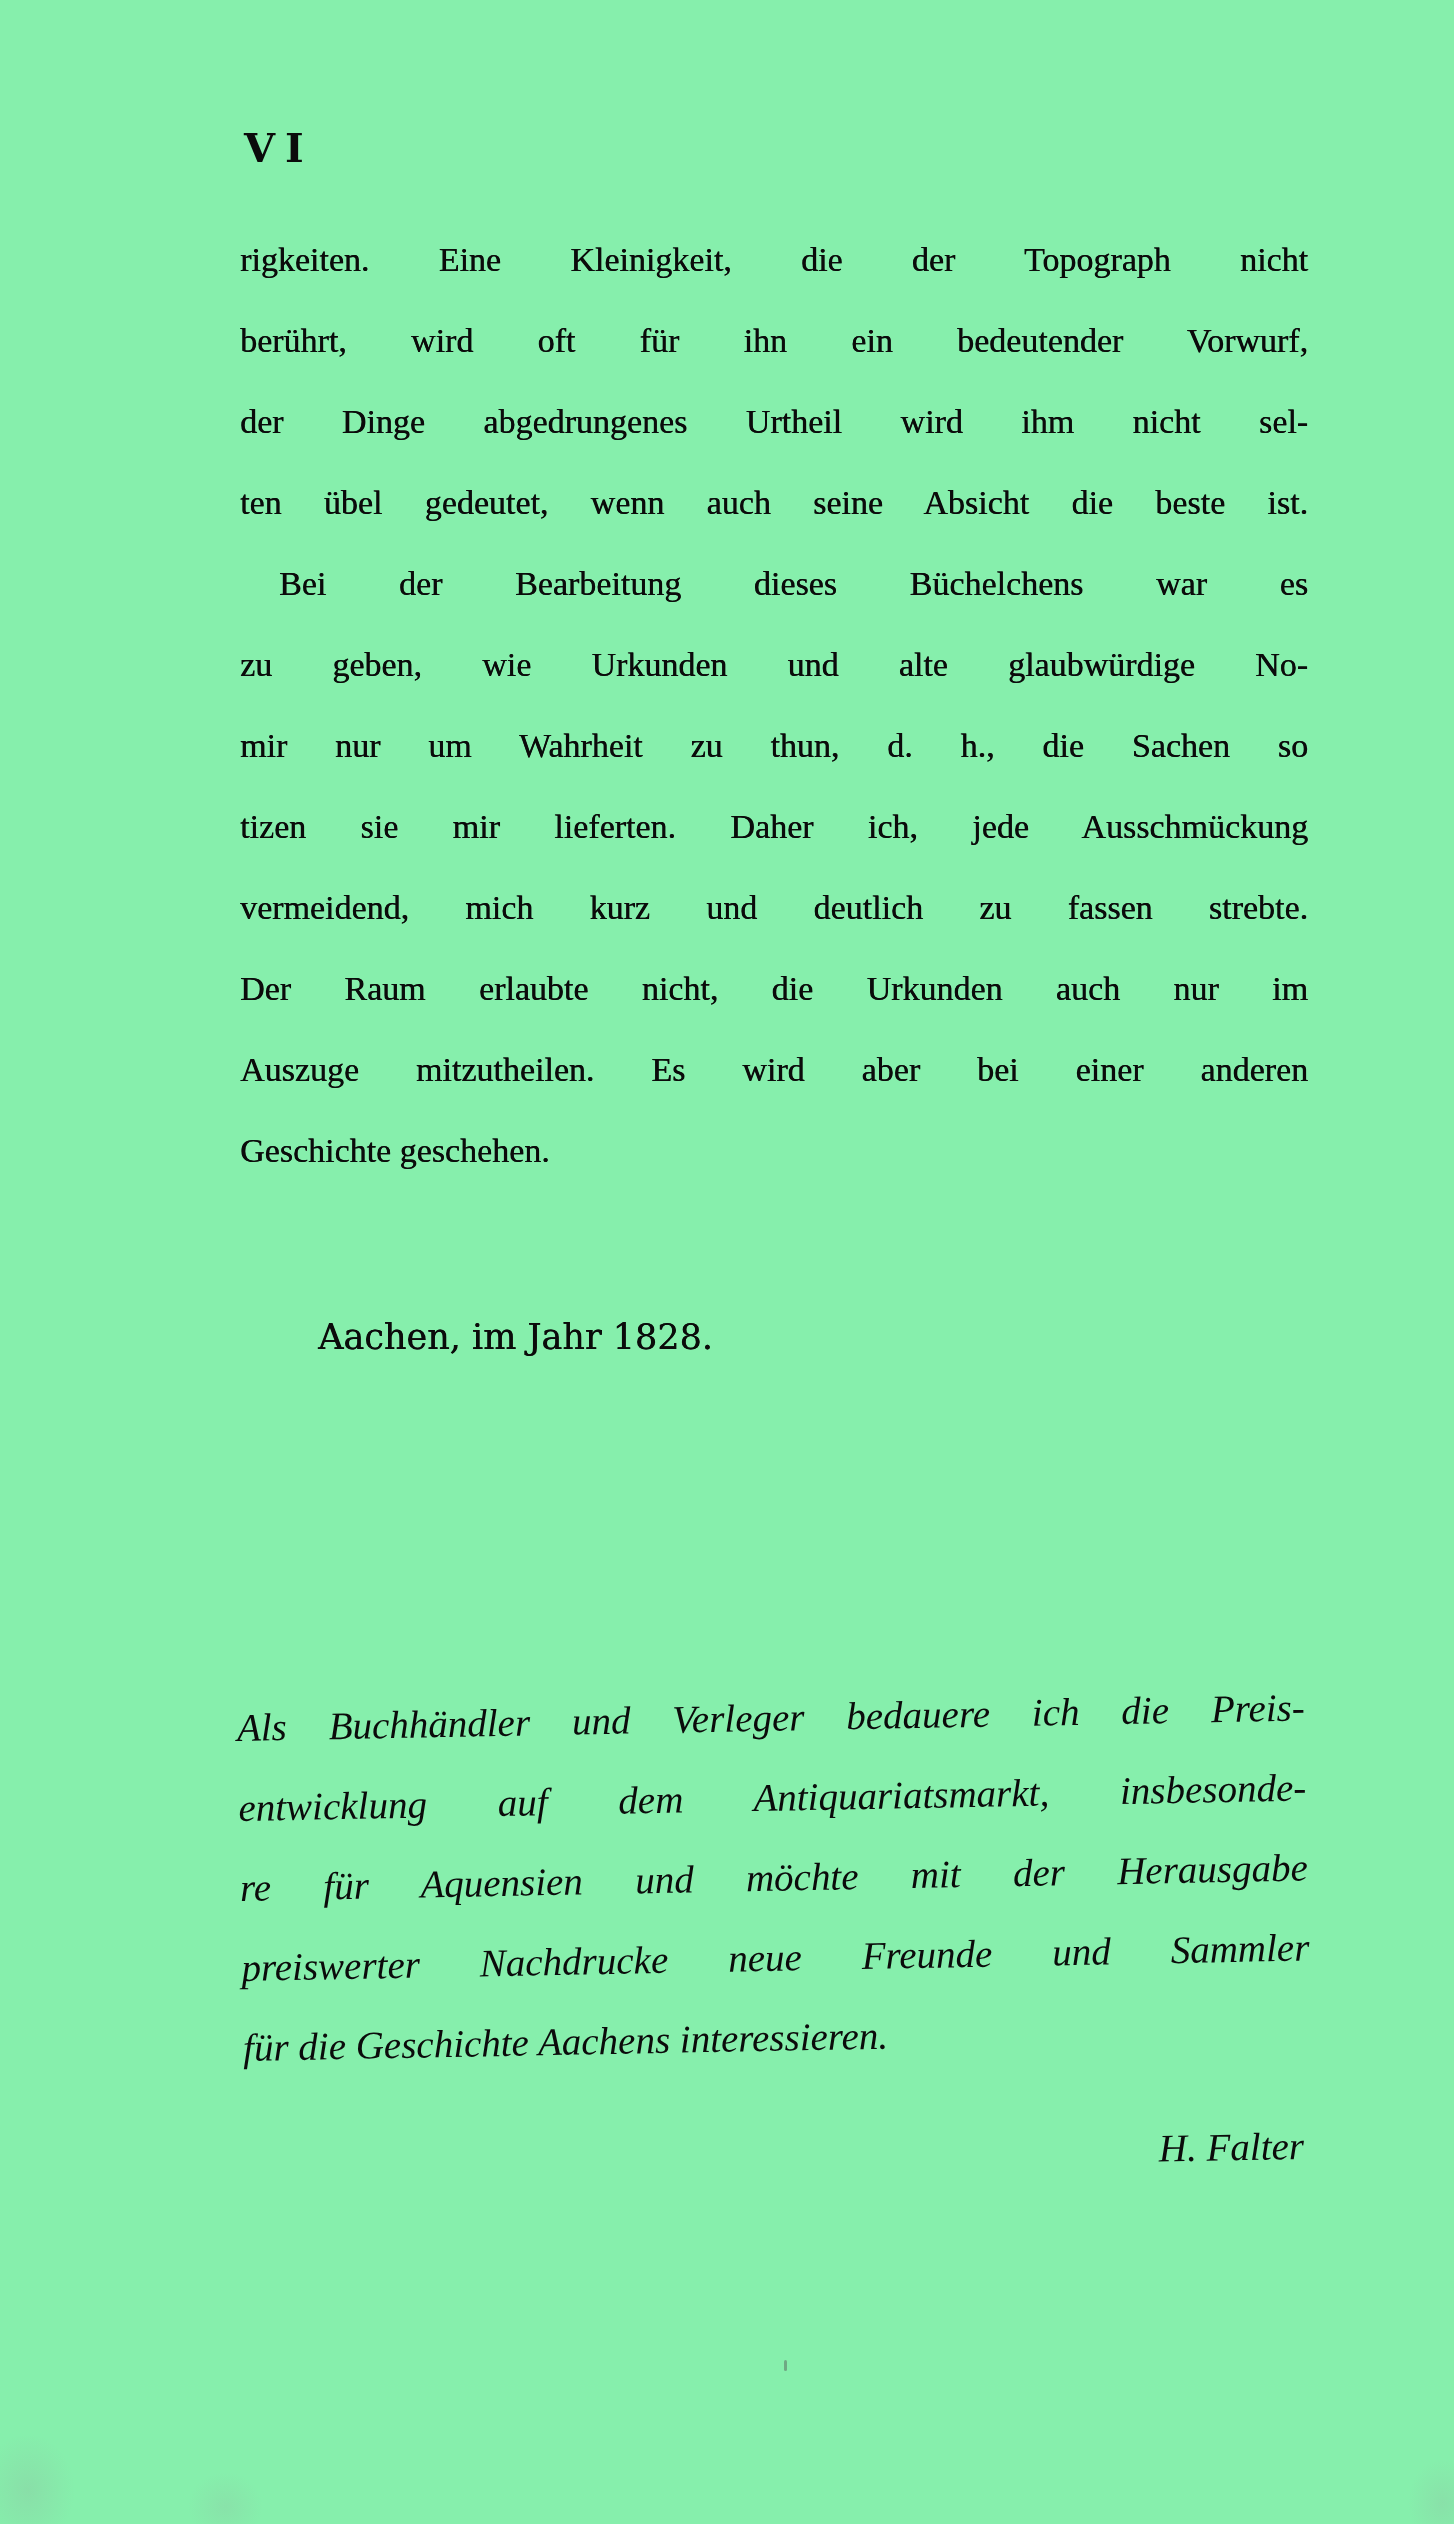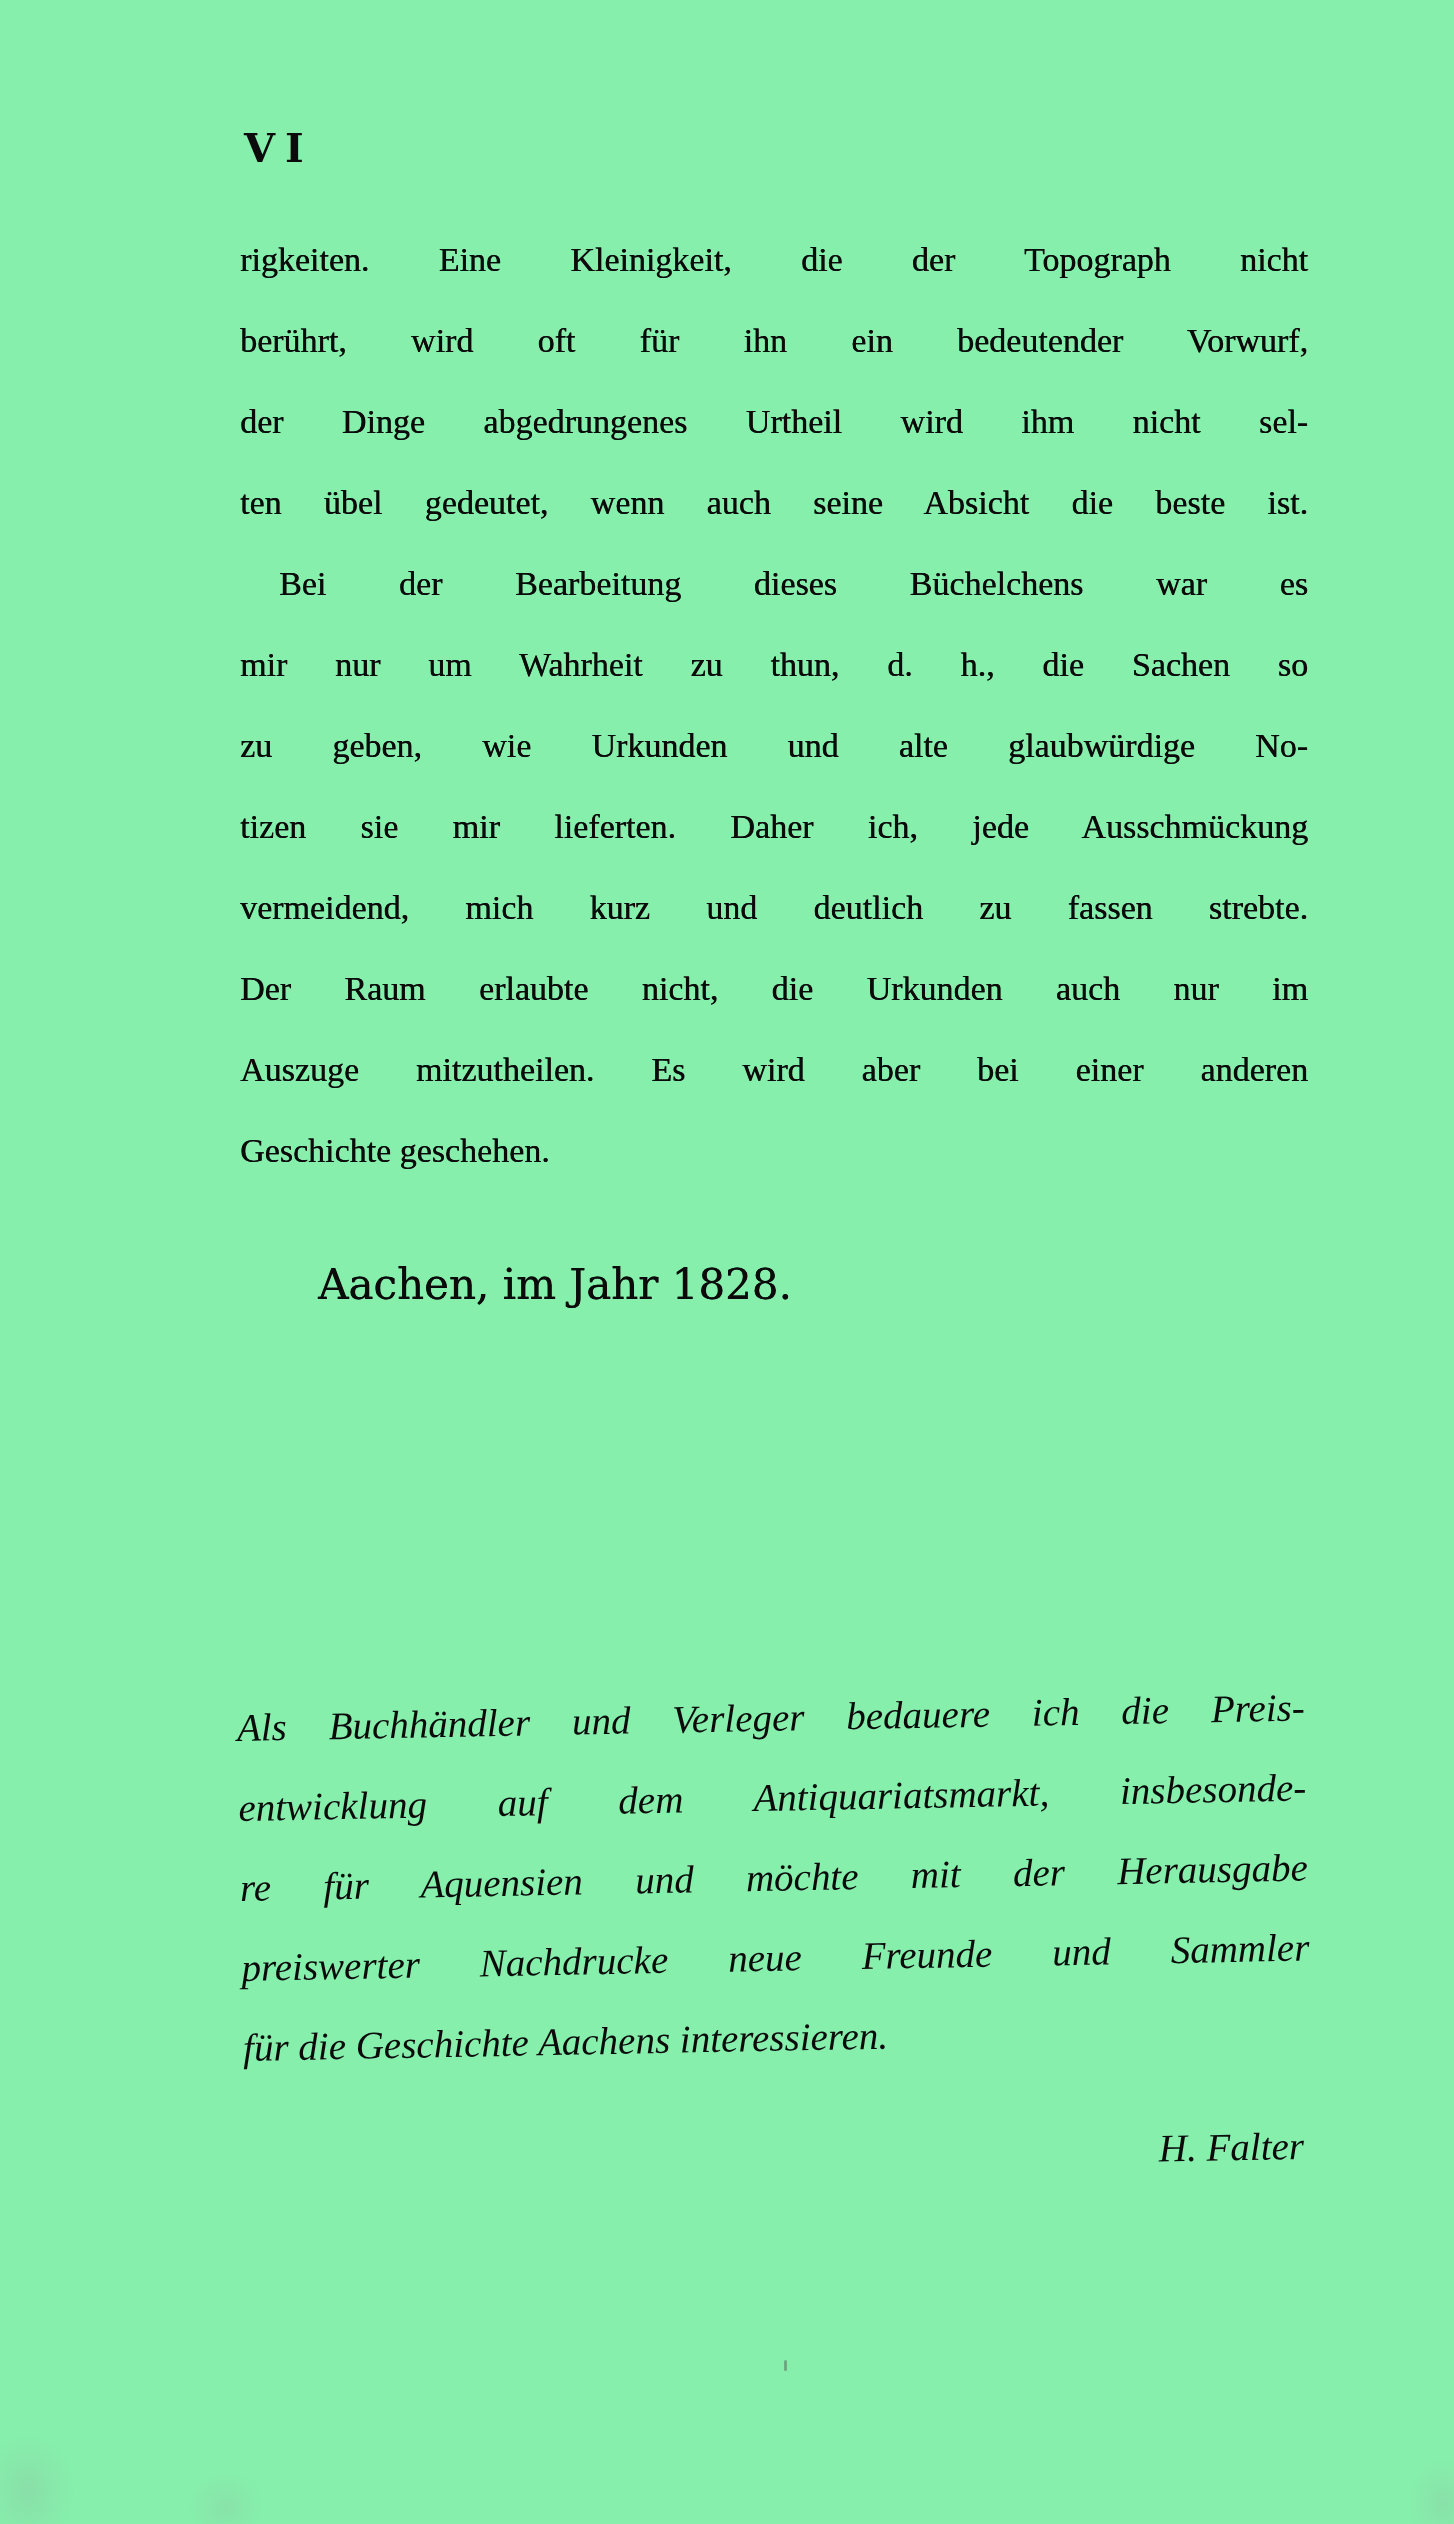--- a/index.html
+++ b/index.html
@@ -24,22 +24,22 @@
     font-family:Liberation Serif, serif;
   }
   .fraktur .line{
     line-height:81px;height:81px;
     text-align:justify;
     text-align-last:justify;
   }
   .para.indent-first .line:first-child{text-indent:39px;}
   .para.noju-last .line:last-child{text-align-last:left;}
   .dateline{
-    position:absolute;left:318px;top:1260px;
-    font-size:42px;text-shadow:0.4px 0 0 currentColor;text-align:center;
+    position:absolute;left:318px;top:1317px;
+    font-size:35px;text-shadow:0.4px 0 0 currentColor;text-align:center;
   }
   .authsig{
     position:absolute;left:240px;top:1434px;width:1064px;
     text-align:right;font-size:36px;letter-spacing:8.8px;
     text-shadow:0.4px 0 0 currentColor;
   }
   
   .modern{
     position:absolute;left:240px;top:1688px;width:1068px;
     font-family:"Liberation Serif",serif;font-style:italic;
@@ -85,22 +85,22 @@
 
   <div class="fraktur">
     <div class="para noju-last-off">
         <div class="line">rigkeiten. Eine Kleinigkeit, die der Topograph nicht</div>
         <div class="line">berührt, wird oft für ihn ein bedeutender Vorwurf,</div>
         <div class="line">der Dinge abgedrungenes Urtheil wird ihm nicht sel-</div>
         <div class="line">ten übel gedeutet, wenn auch seine Absicht die beste ist.</div>
       </div>
     <div class="para indent-first noju-last">
         <div class="line">Bei der Bearbeitung dieses Büchelchens war es</div>
+        <div class="line">zu geben, wie Urkunden und alte glaubwürdige No-</div>
         <div class="line">mir nur um Wahrheit zu thun, d. h., die Sachen so</div>
-        <div class="line">zu geben, wie Urkunden und alte glaubwürdige No-</div>
         <div class="line">tizen sie mir lieferten. Daher ich, jede Ausschmückung</div>
         <div class="line">vermeidend, mich kurz und deutlich zu fassen strebte.</div>
         <div class="line">Der Raum erlaubte nicht, die Urkunden auch nur im</div>
         <div class="line">Auszuge mitzutheilen. Es wird aber bei einer anderen</div>
         <div class="line">Geschichte geschehen.</div>
       </div>
   </div>
 
   <div class="dateline">Aachen, im Jahr 1828.</div>
 

